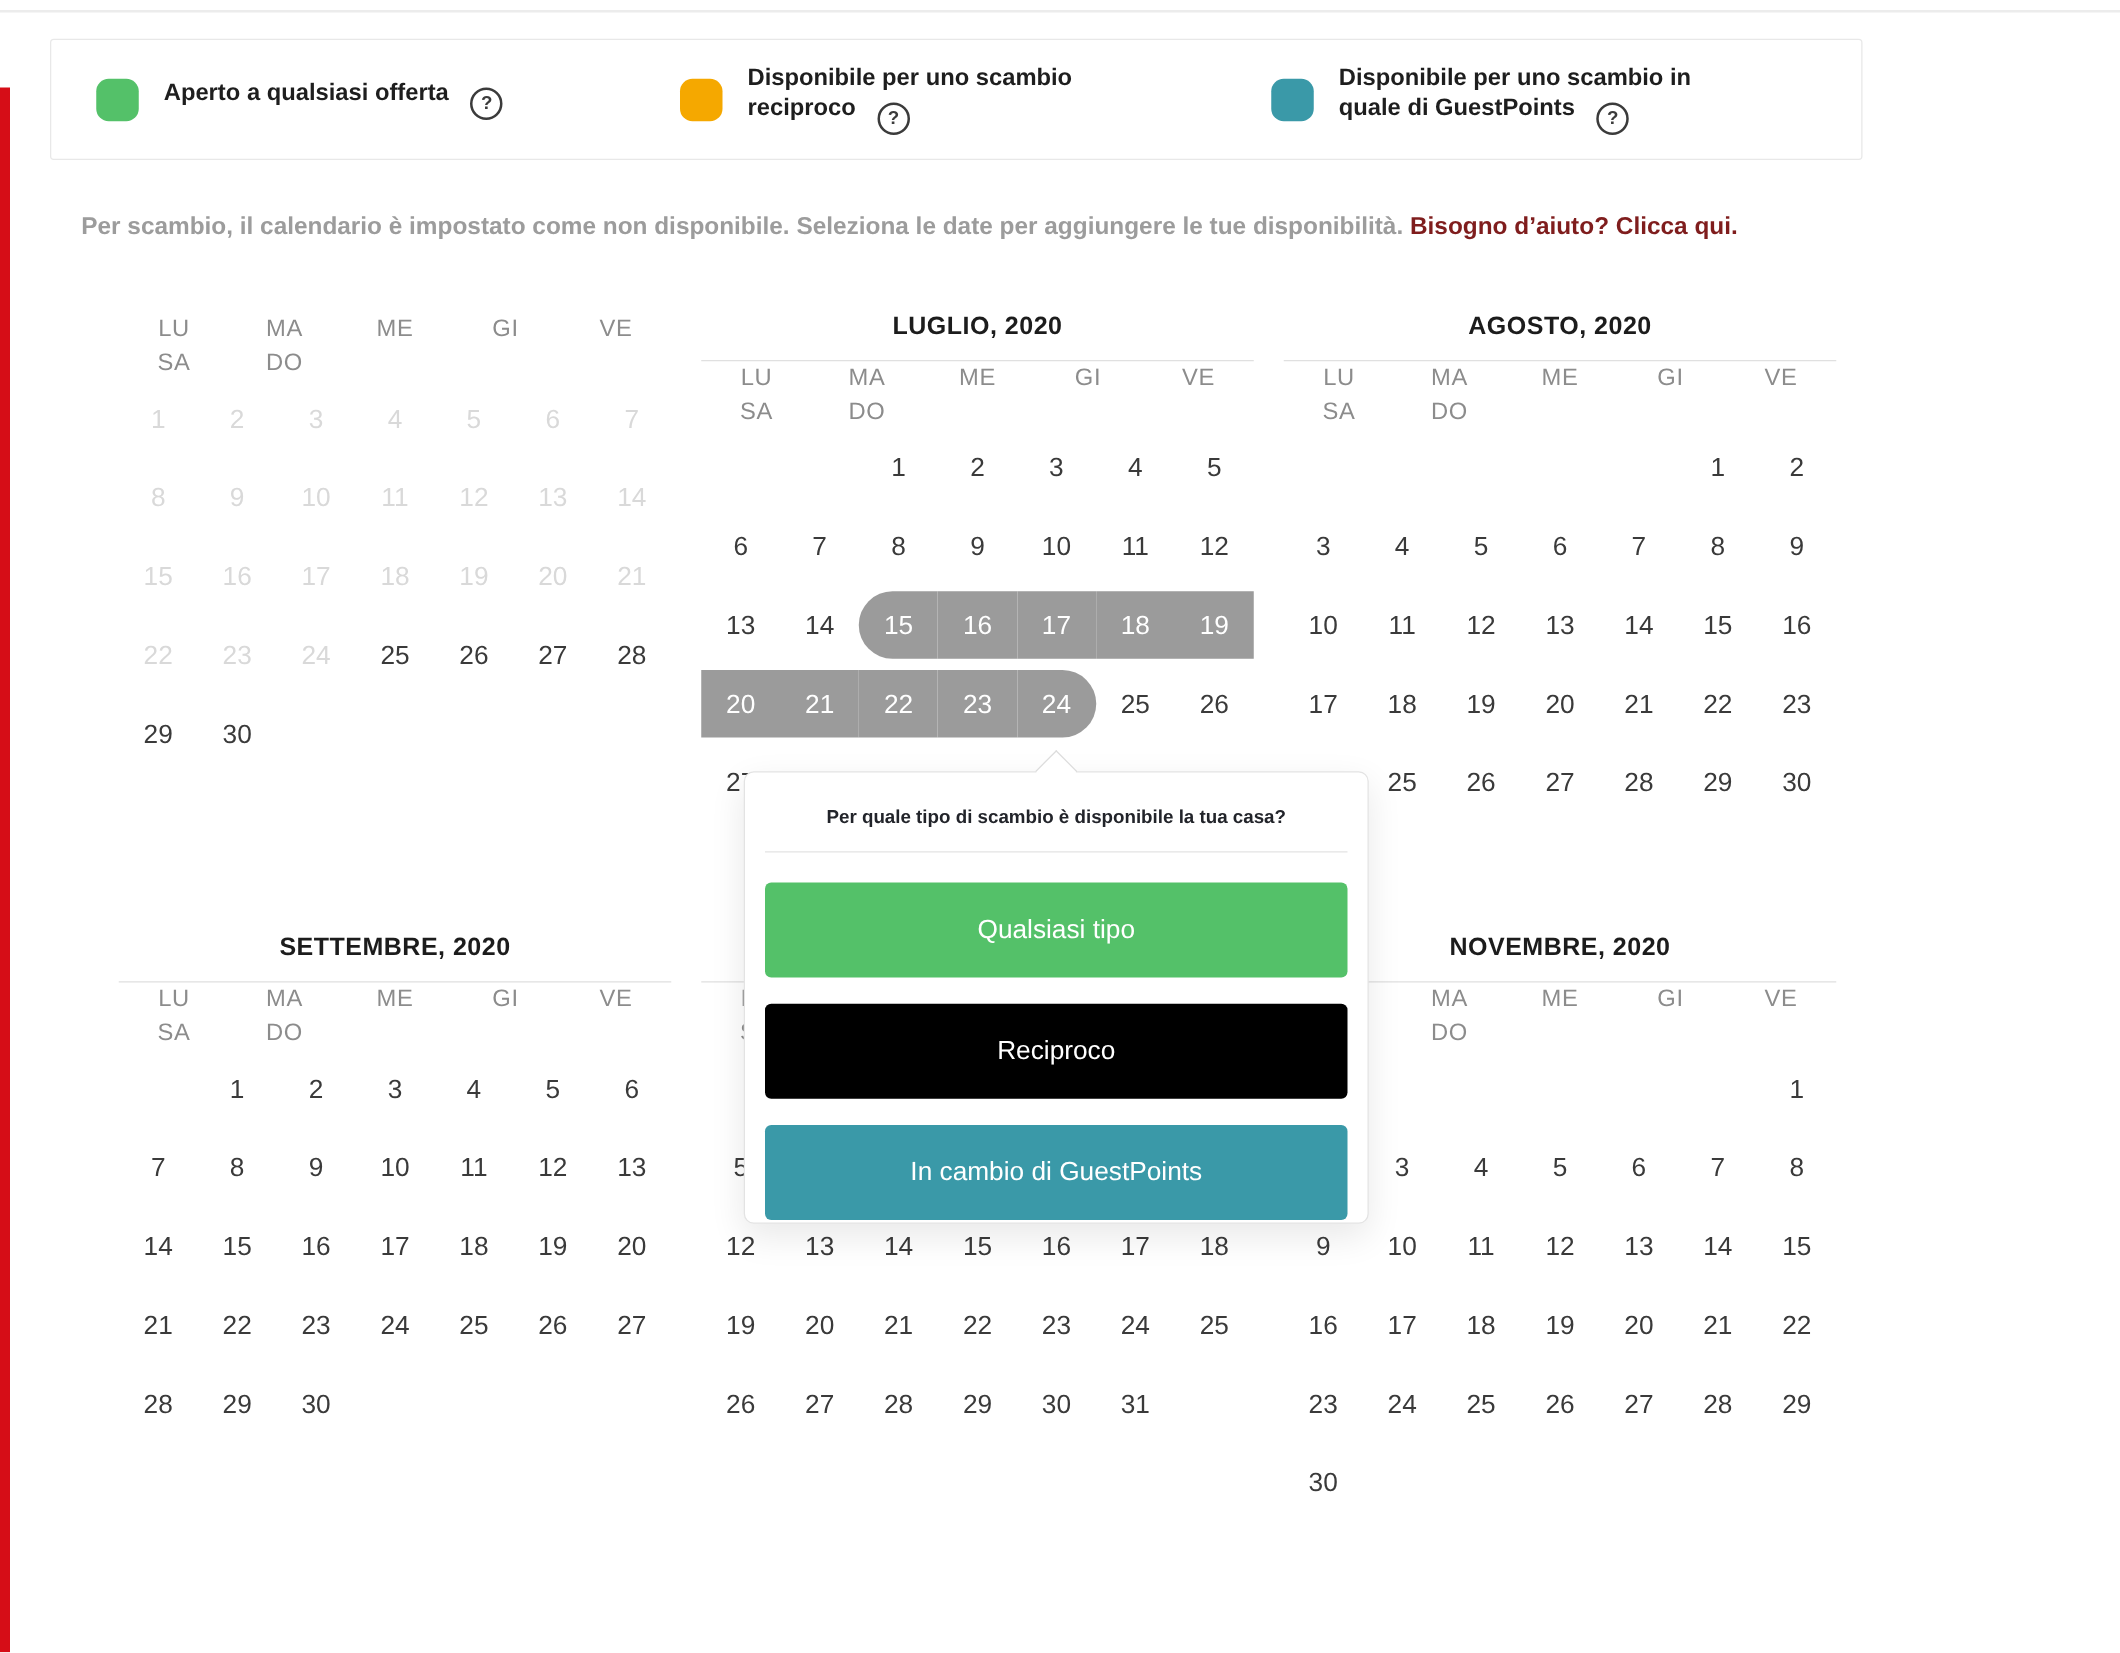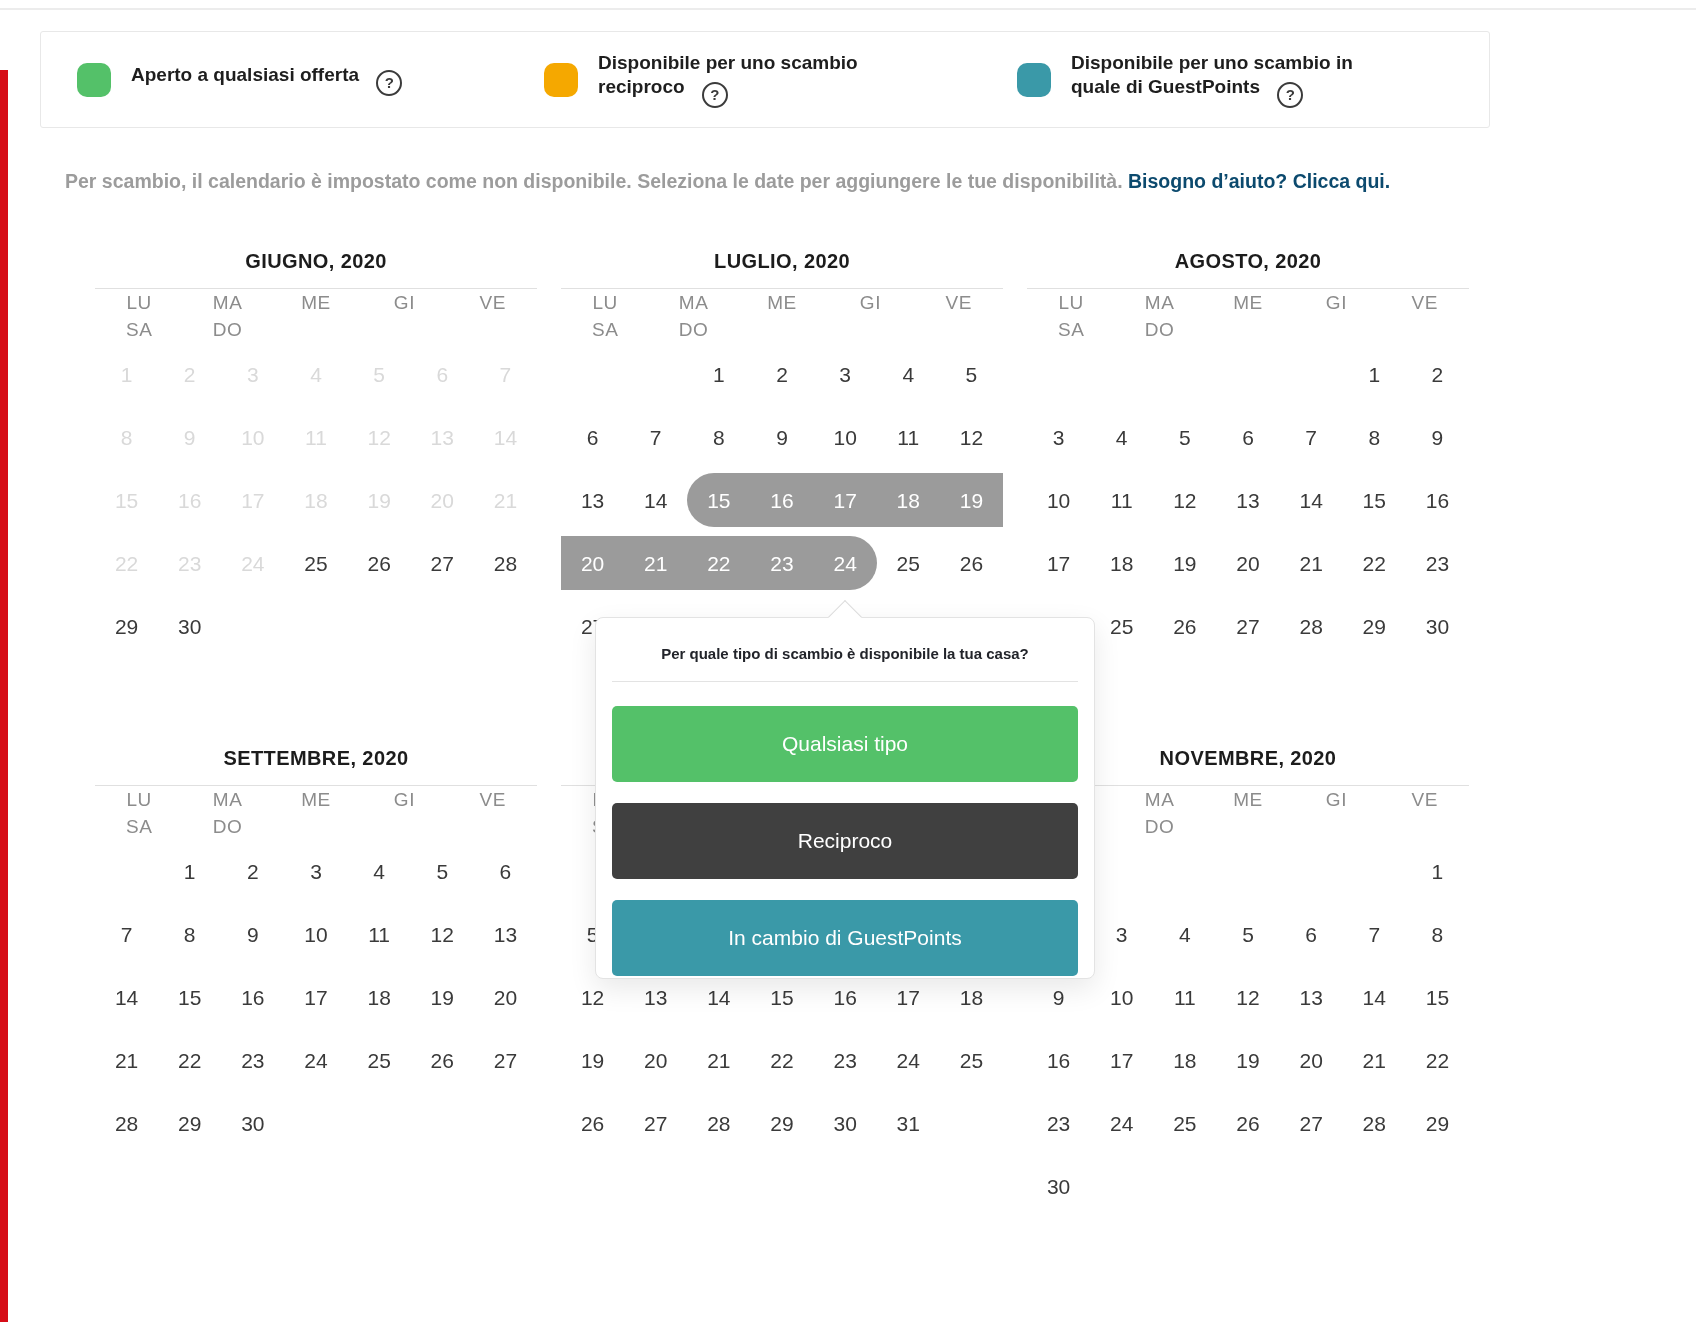--- a/index.html
+++ b/index.html
@@ -101,25 +101,24 @@
       <div class="legend-item">
         <div class="swatch" style="background: rgb(245, 168, 0);"></div>
         <div class="legend-label"><span>Disponibile per uno scambio reciproco</span> <span class="help-circle">?</span></div>
       </div>
       <div class="legend-item">
         <div class="swatch" style="background: rgb(58, 153, 168);"></div>
         <div class="legend-label"><span>Disponibile per uno scambio in quale di GuestPoints</span> <span class="help-circle">?</span></div>
       </div>
     </div>
 
-  <p class="instruction"><span>Per scambio, il calendario è impostato come non disponibile. Seleziona le date per aggiungere le tue disponibilità. </span><span class="link" style="color: #0c4a6e;">Bisogno d’aiuto? Clicca qui.</span></p>
+  <p class="instruction"><span>Per scambio, il calendario è impostato come non disponibile. Seleziona le date per aggiungere le tue disponibilità. </span><span class="link" style="color: #7f1d1d;">Bisogno d’aiuto? Clicca qui.</span></p>
 
   <div class="cal-grid">
       <div class="month">
-        <div class="month-title">GIUGNO, 2020</div>
         <div class="weekdays">
           <div>LU</div>
           <div>MA</div>
           <div>ME</div>
           <div>GI</div>
           <div>VE</div>
           <div>SA</div>
           <div>DO</div>
         </div>
         <div class="days">
@@ -761,17 +760,17 @@
           </div>
         </div>
       </div>
     </div>
 
   <div class="popup">
     <div class="popup-caret"></div>
     <div class="popup-title">Per quale tipo di scambio è disponibile la tua casa?</div>
     <div>
         <div class="popup-btn" style="background: rgb(84, 193, 105);">Qualsiasi tipo</div>
-        <div class="popup-btn" style="background: #404040;">Reciproco</div>
+        <div class="popup-btn" style="background: #000000;">Reciproco</div>
         <div class="popup-btn" style="background: rgb(58, 153, 168);">In cambio di GuestPoints</div>
       </div>
   </div>
 </div>
 
 </body></html>

